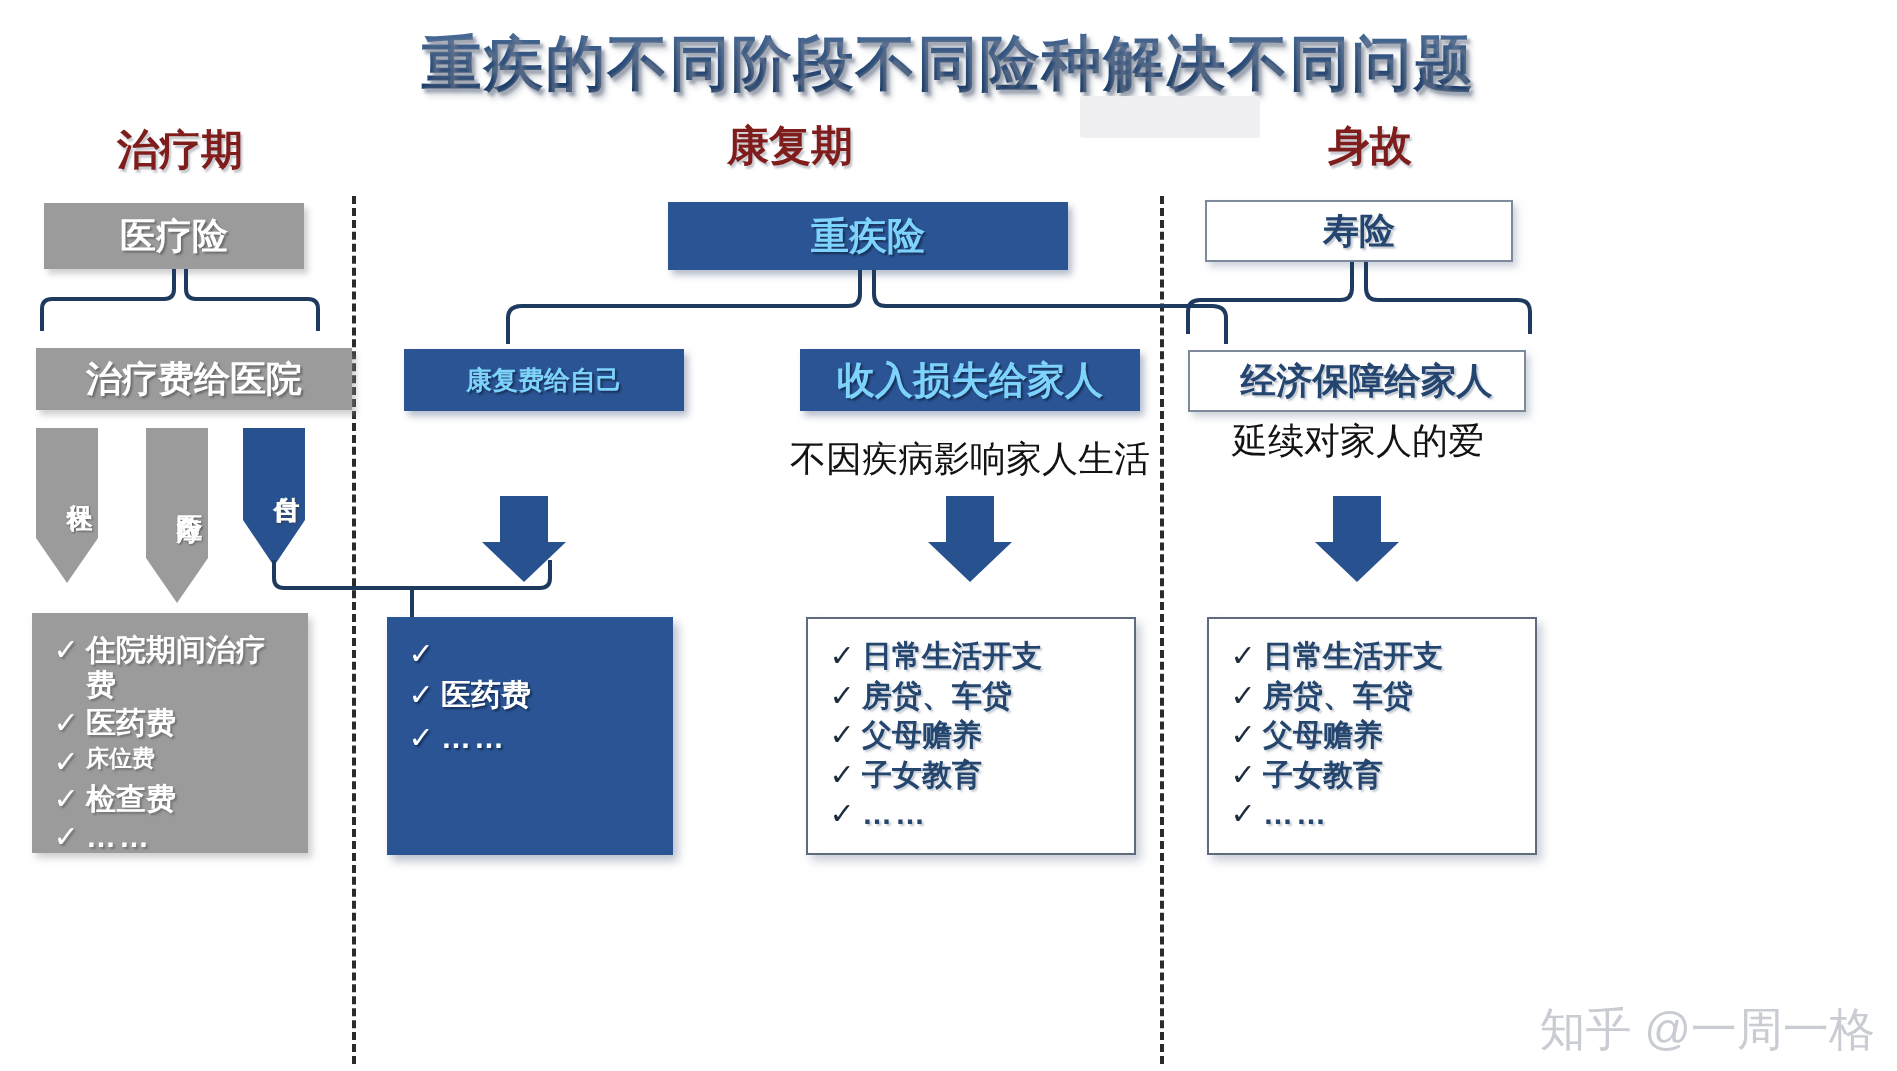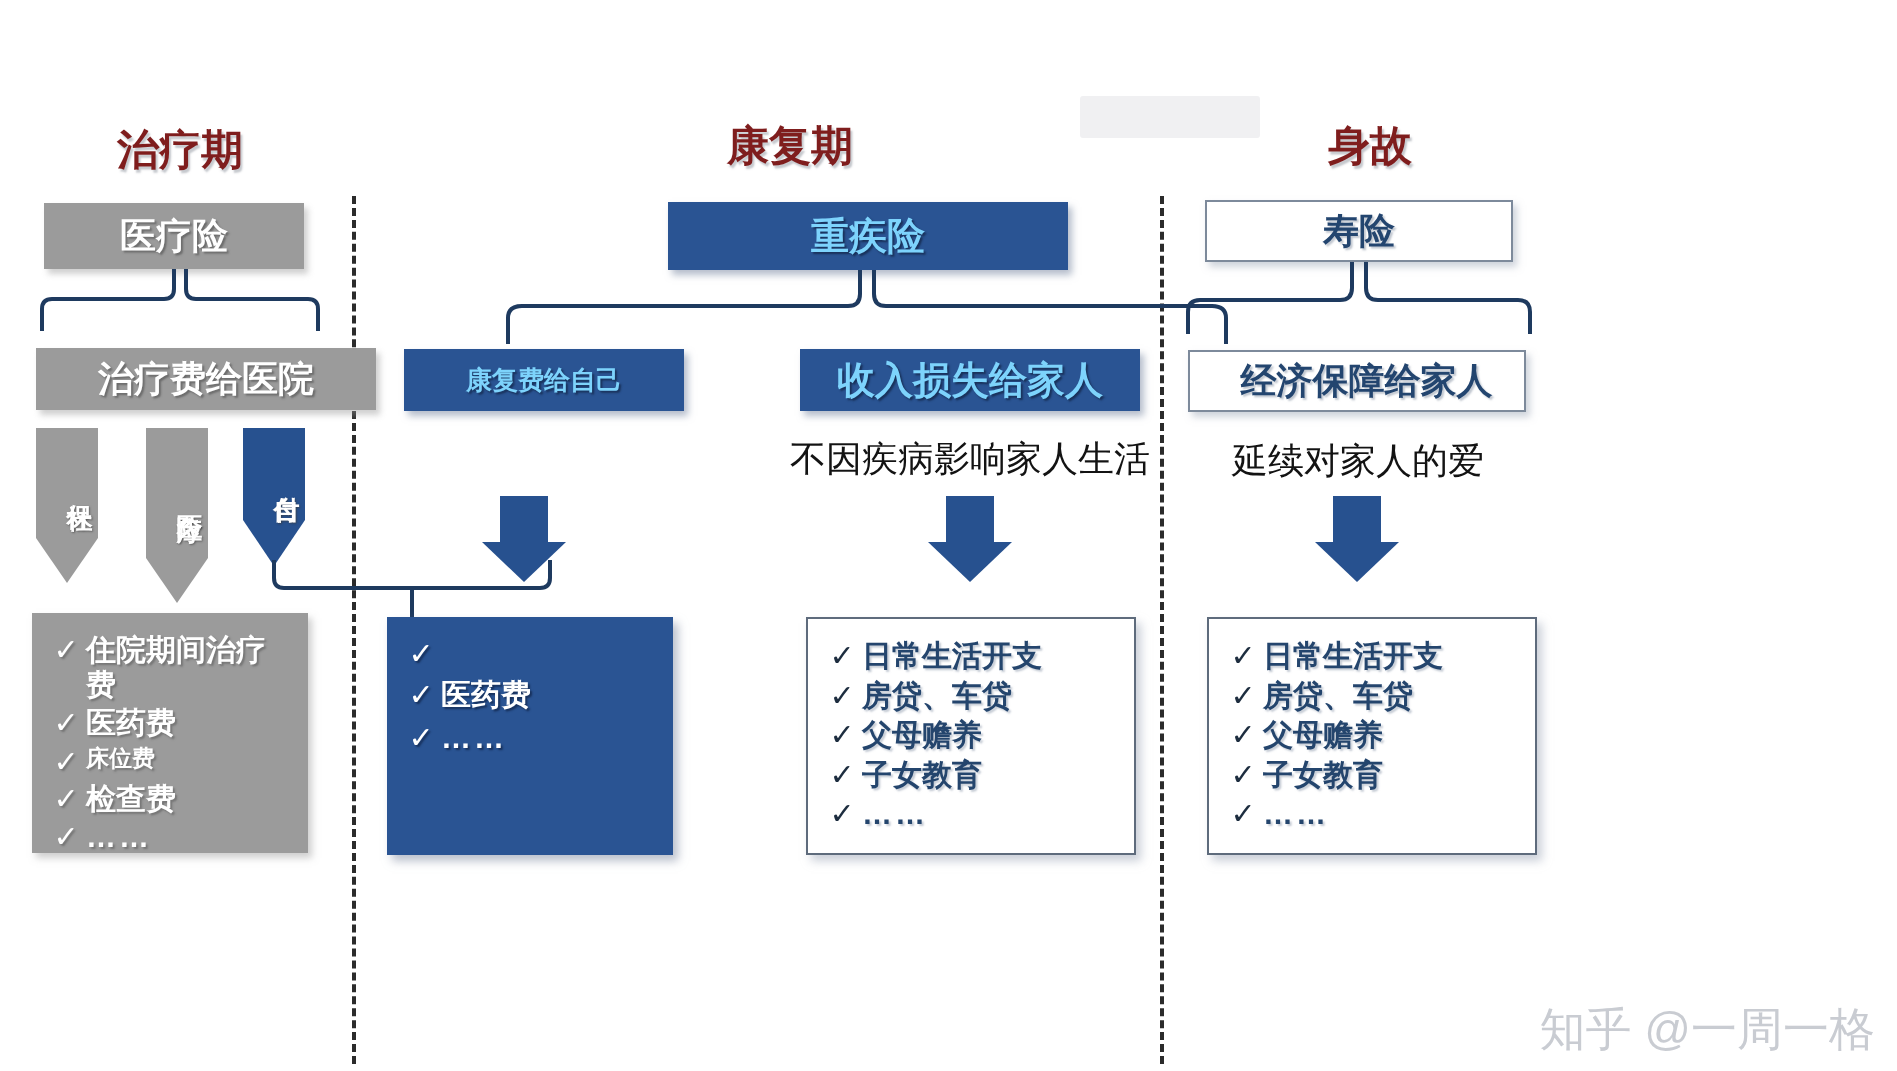--- a/index.html
+++ b/index.html
@@ -112,35 +112,36 @@
   .watermark{
     position:absolute;right:22px;bottom:10px;
     font-size:46px;color:#c9ccd2;font-weight:normal;white-space:nowrap;
   }
 </style>
 </head>
 <body>
 
 <div class="stage">
 
+  <div class="title">重疾的不同阶段不同险种解决不同问题</div>
   <div class="title-smudge"></div>
 
   <div class="vdash" style="left:352px;top:196px;height:868px;"></div>
   <div class="vdash" style="left:1160px;top:196px;height:868px;"></div>
 
   <div class="col-head" style="left:30px;top:122px;width:300px;">治疗期</div>
 
   <div class="box box-gray" style="left:44px;top:203px;width:260px;height:66px;font-size:36px;">医疗险</div>
 
   <svg class="conn" style="left:40px;top:269px;" width="280" height="68">
     <path d="M134 0 L134 20 Q134 30 124 30 L12 30 Q2 30 2 40 L2 62" fill="none" stroke="#1e3a5f" stroke-width="4"></path>
     <path d="M146 0 L146 20 Q146 30 156 30 L268 30 Q278 30 278 40 L278 62" fill="none" stroke="#1e3a5f" stroke-width="4"></path>
   </svg>
 
-  <div class="box box-gray" style="left:36px;top:348px;width:340px;height:62px;font-size:36px;">治疗费给医院</div>
+  <div class="box box-gray" style="left:36px;top:348px;width:316px;height:62px;font-size:36px;">治疗费给医院</div>
 
   <div class="arrow gray" style="left:36px;top:428px;width:62px;height:160px;">
     <div class="shaft" style="height:110px;"></div>
     <div class="head" style="top:110px;border-left-width:31px;border-right-width:31px;border-left-style:solid;border-right-style:solid;border-top-width:45px;border-top-style:solid;"></div>
     <div class="lbl" style="height:104px;font-size:26px;">社保</div>
   </div>
 
   <div class="arrow gray" style="left:146px;top:428px;width:62px;height:180px;">
     <div class="shaft" style="height:130px;"></div>
     <div class="head" style="top:130px;border-left-width:31px;border-right-width:31px;border-left-style:solid;border-right-style:solid;border-top-width:45px;border-top-style:solid;"></div>
@@ -245,21 +246,21 @@
   <div class="col-head" style="left:1220px;top:118px;width:300px;">身故</div>
 
   <div class="box box-white" style="left:1205px;top:200px;width:308px;height:62px;font-size:36px;">寿险</div>
 
   <svg class="conn" style="left:1180px;top:262px;" width="360" height="76">
     <path d="M172 0 L172 26 Q172 38 160 38 L20 38 Q8 38 8 50 L8 72" fill="none" stroke="#1e3a5f" stroke-width="4"></path>
     <path d="M186 0 L186 26 Q186 38 198 38 L338 38 Q350 38 350 50 L350 72" fill="none" stroke="#1e3a5f" stroke-width="4"></path>
   </svg>
 
   <div class="box box-white" style="left:1188px;top:350px;width:338px;height:62px;font-size:36px;padding-left:19px;">经济保障给家人</div>
-  <div class="subtitle" style="left:1180px;top:437px;width:356px;">延续对家人的爱</div>
+  <div class="subtitle" style="left:1180px;top:417px;width:356px;">延续对家人的爱</div>
 
   <div class="bigarrow" style="left:1295px;top:496px;width:124px;height:86px;">
     <div class="shaft" style="top:0;width:48px;height:48px;"></div>
     <div class="head" style="top:46px;"></div>
   </div>
 
   <div class="listbox white" style="left:1207px;top:617px;width:330px;height:238px;">
     <div class="li">
       <span class="tick">✓</span>
       <span class="txt" style="font-size:30px;">日常生活开支</span>

